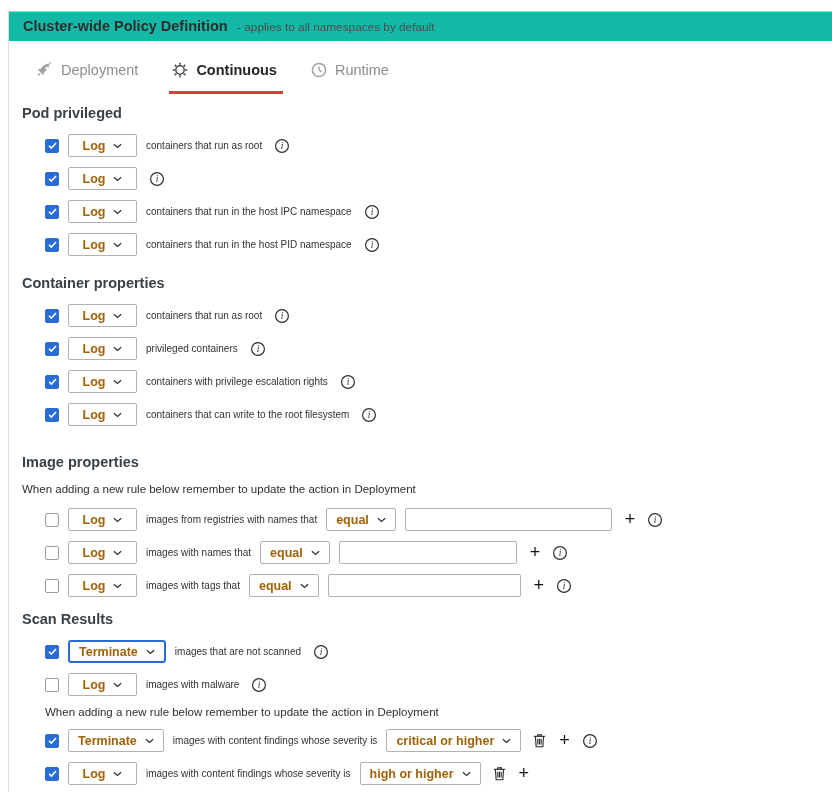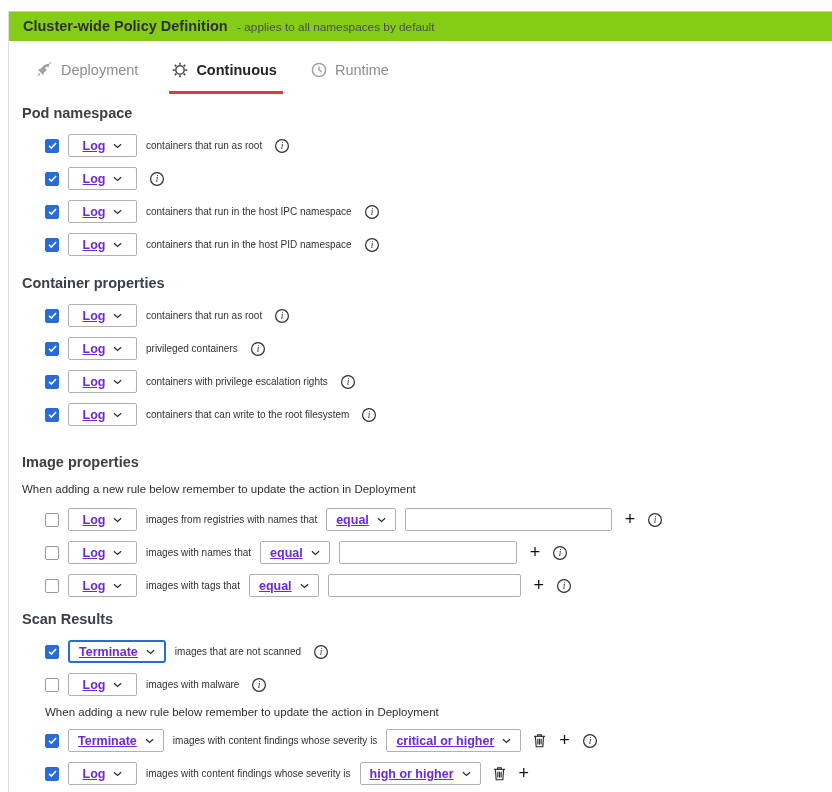--- a/index.html
+++ b/index.html
@@ -1,19 +1,19 @@
 <!DOCTYPE html>
 <html style="--accent: #2a6cd5; --underline: #e1393e;"><head>
 <meta charset="utf-8">
 <style>
   * { margin:0; padding:0; box-sizing:border-box; }
   html,body { width:832px; height:792px; overflow:hidden; background:#fff;
     font-family:"Liberation Sans","DejaVu Sans",sans-serif; color:#323232; }
   .panel { margin:11px 0 0 8px; border-left:1px solid #dedede; min-height:781px; }
-  .titlebar { background:#84cc16; border-top:1px solid #c9c9c9; padding:5px 14px;
+  .titlebar { background:#14b8a6; border-top:1px solid #c9c9c9; padding:5px 14px;
     line-height:17px; white-space:nowrap; }
   .titlebar .title { font-size:14.5px; font-weight:600; color:#2e2e2e; }
   .titlebar .subtitle { font-size:11.8px; color:#4d4d4d; margin-left:5px; }
   #tabs { padding:18px 0 0 27px; height:40px; display:flex; gap:34px; }
   .tab { display:flex; align-items:center; gap:8px; font-size:14.5px; color:#8f8d8b;
     position:relative; height:22px; cursor:pointer; }
   .tab .ticon svg { display:block; }
   .tab.active { color:#252525; font-weight:600; }
   .tab.active::after { content:""; position:absolute; left:-3px; right:-6px; bottom:-13px;
     height:3px; background:var(--underline,#e1393e); }
@@ -23,22 +23,22 @@
   .section-scan-results .sec-title { margin-top:14px; }
   .note { font-size:11.5px; color:#2e2e2e; margin:2px 0 13px 13px; }
   .note.indent { margin:8px 0 11px 36px; }
   .row { display:flex; align-items:center; gap:9px; margin:0 0 10px 36px; height:23px; }
   .cb { width:14px; height:14px; border-radius:2px; flex:none; display:flex;
     align-items:center; justify-content:center; border:1px solid #9b9b9b; background:#fff;
     cursor:pointer; }
   .cb.checked { background:var(--accent,#2a6cd5); border-color:var(--accent,#2a6cd5); }
   .dd { display:inline-flex; align-items:center; justify-content:center; gap:8px;
     background:#fff; border:1px solid #b1b1b1; border-radius:2px; height:23px;
-    padding:9px 9px; font-size:12.5px; font-weight:600; color:#6d28d9; cursor:pointer;
-    white-space:nowrap;text-decoration:underline; }
+    padding:9px 9px; font-size:12.5px; font-weight:600; color:#a16207; cursor:pointer;
+    white-space:nowrap; }
   .dd svg { display:block; }
   .dd-action { min-width:69px; }
   .dd.focused { border:2px solid var(--accent,#2a6cd5); border-radius:3px; }
   .lbl { font-size:10px; color:#323232; white-space:nowrap; }
   .txt { height:23px; border:1px solid #b1b1b1; border-radius:2px; padding:0 6px;
     font-family:inherit; font-size:12.5px; }
   .iw0 { width:207px; } .iw1 { width:178px; } .iw2 { width:193px; }
   .icon-btn { display:inline-flex; align-items:center; cursor:pointer; color:#2a2a2a; }
   .icon-btn svg { display:block; }
   .add { font-size:18px; font-weight:400; color:#141414; line-height:23px; margin-left:4px; }
@@ -91,21 +91,21 @@
           <svg viewBox="0 0 16 16" width="16" height="16">
             <circle cx="8" cy="8" r="6.6" fill="none" stroke="#a3a19f" stroke-width="1.5"></circle>
             <path d="M8 4.4V8l2.7 1.6" fill="none" stroke="#a3a19f" stroke-width="1.4"></path>
           </svg>
         </span>
         <span class="tlabel">Runtime</span>
       </div>
     </div>
   <div id="sections">
       <div class="section section-pod-properties">
-        <div class="sec-title">Pod namespace</div>
+        <div class="sec-title">Pod privileged</div>
         <div class="row">
           <span class="cb checked" role="checkbox">
             <svg viewBox="0 0 14 14" width="11" height="11">
               <path d="M2.6 7.4l2.9 2.9 6-6.4" fill="none" stroke="#fff" stroke-width="2"></path>
             </svg>
           </span>
           <span class="dd dd-action">
             <span>Log</span>
             <svg width="9" height="6" viewBox="0 0 10 6">
               <path d="M1 1l4 3.6L9 1" fill="none" stroke="#2f2f2f" stroke-width="1.4"></path>

